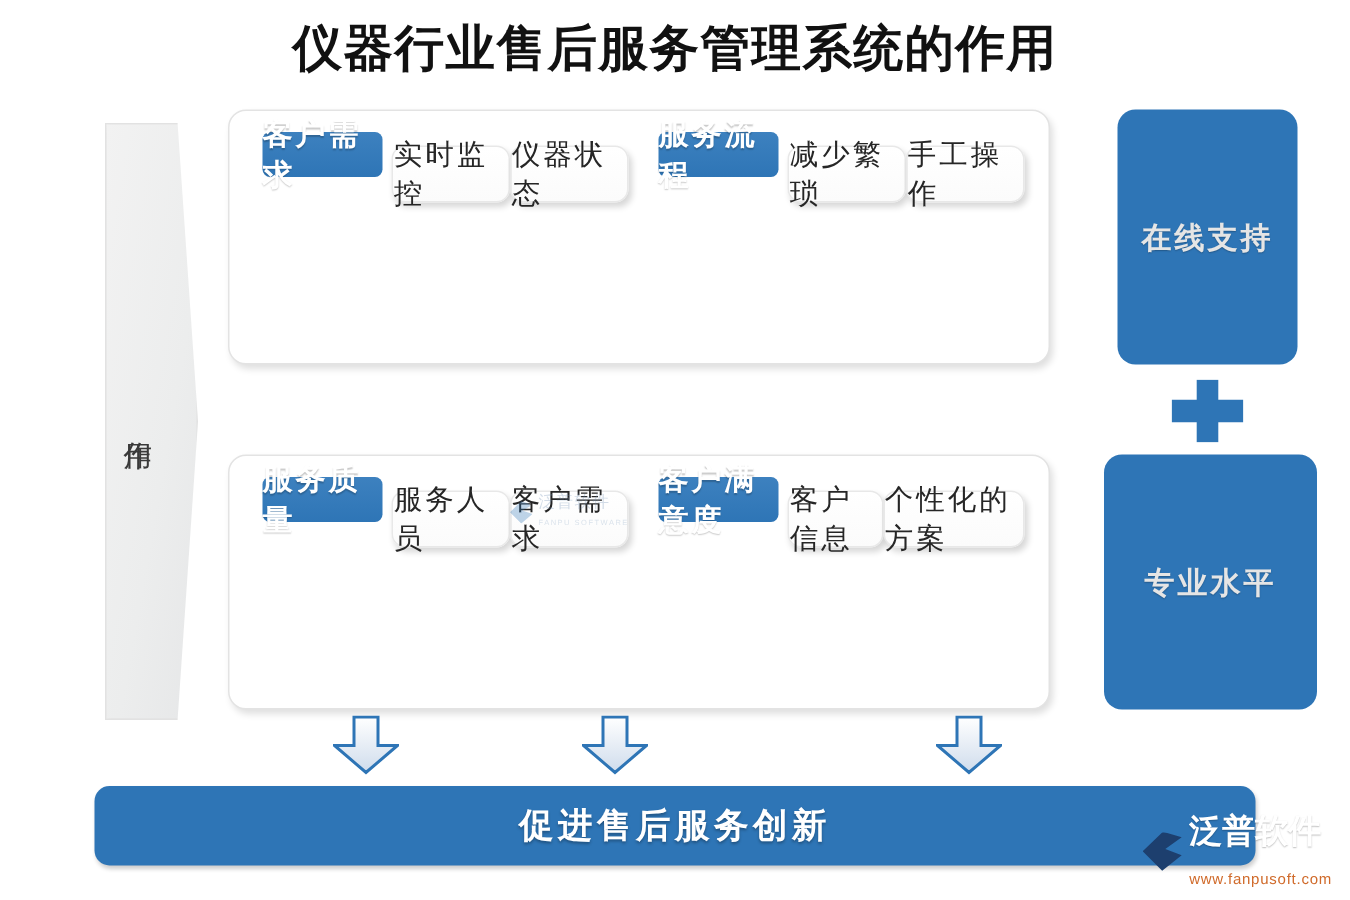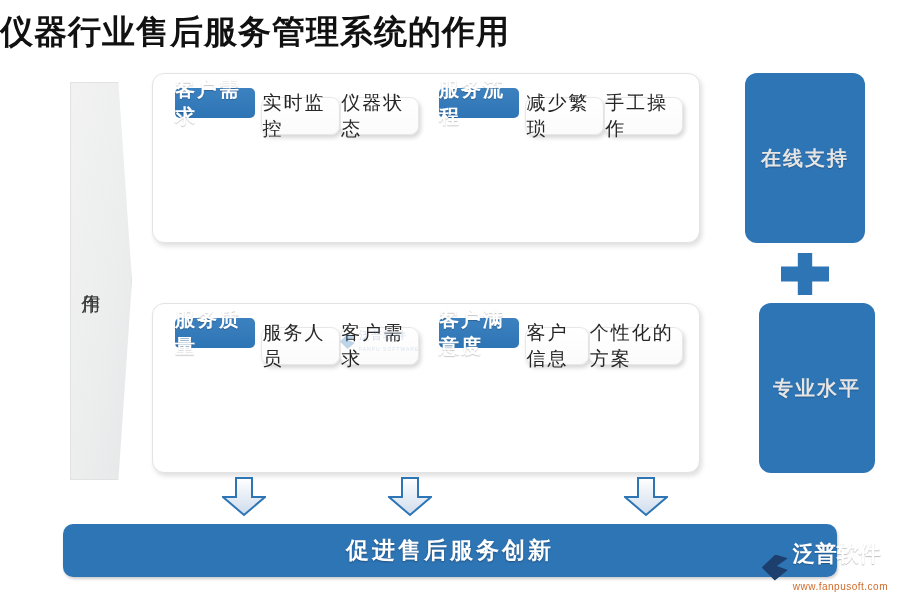--- a/index.html
+++ b/index.html
@@ -7,20 +7,21 @@
     width: 900px; height: 600px;
     background: #ffffff;
     font-family: "Liberation Serif", "DejaVu Serif", serif;
     overflow: hidden;
   }
   #stage { position: relative; width: 900px; height: 600px; }
 
   
   .title {
     position: absolute; left: 0; top: 10px; width: 900px;
+    text-align: center;
     font-size: 33px; font-weight: bold; color: #111111;
     letter-spacing: 1px;
     font-family: "Liberation Serif", "DejaVu Serif", serif;
   }
 
   
   .left-arrow {
     position: absolute; left: 70px; top: 82px;
     width: 62px; height: 398px;
     background: linear-gradient(100deg, #f2f2f2 0%, #eceded 60%, #e6e7e8 100%);
@@ -81,21 +82,21 @@
     position: absolute;
     background: #2e75b6;
     border-radius: 12px;
     color: #e5e5e5;
     display: flex; align-items: center; justify-content: center;
     font-size: 20px; font-weight: bold; letter-spacing: 2px;
     text-shadow: 0 1px 1px rgba(0,0,0,0.25);
     font-family: Liberation Mono, monospace;
   }
   #block-online { left: 745px; top: 73px;  width: 120px; height: 170px; }
-  #block-pro    { left: 759px; top: 303px; width: 116px; height: 170px; }
+  #block-pro    { left: 736px; top: 303px; width: 142px; height: 170px; }
 
   .plus-icon {
     position: absolute; left: 781px; top: 253px; width: 48px; height: 42px;
     background: #2e75b6;
     -webkit-clip-path: polygon(35% 0%, 65% 0%, 65% 32%, 100% 32%, 100% 68%, 65% 68%, 65% 100%, 35% 100%, 35% 68%, 0% 68%, 0% 32%, 35% 32%);
     clip-path: polygon(35% 0%, 65% 0%, 65% 32%, 100% 32%, 100% 68%, 65% 68%, 65% 100%, 35% 100%, 35% 68%, 0% 68%, 0% 32%, 35% 32%);
   }
 
   
   .down-arrow { position: absolute; top: 477px; width: 44px; height: 40px; }

